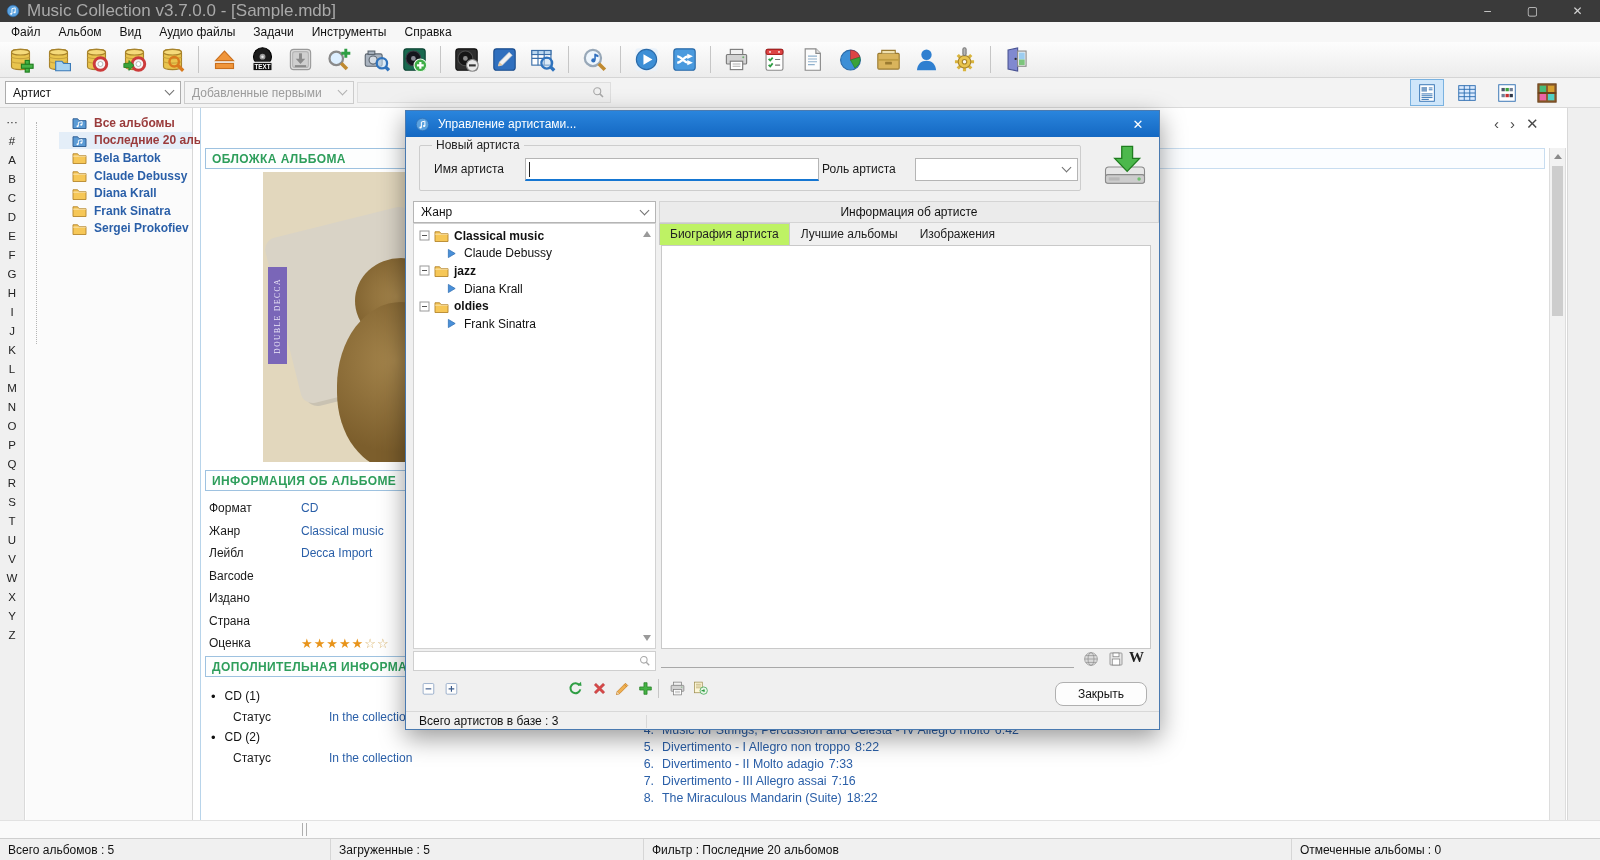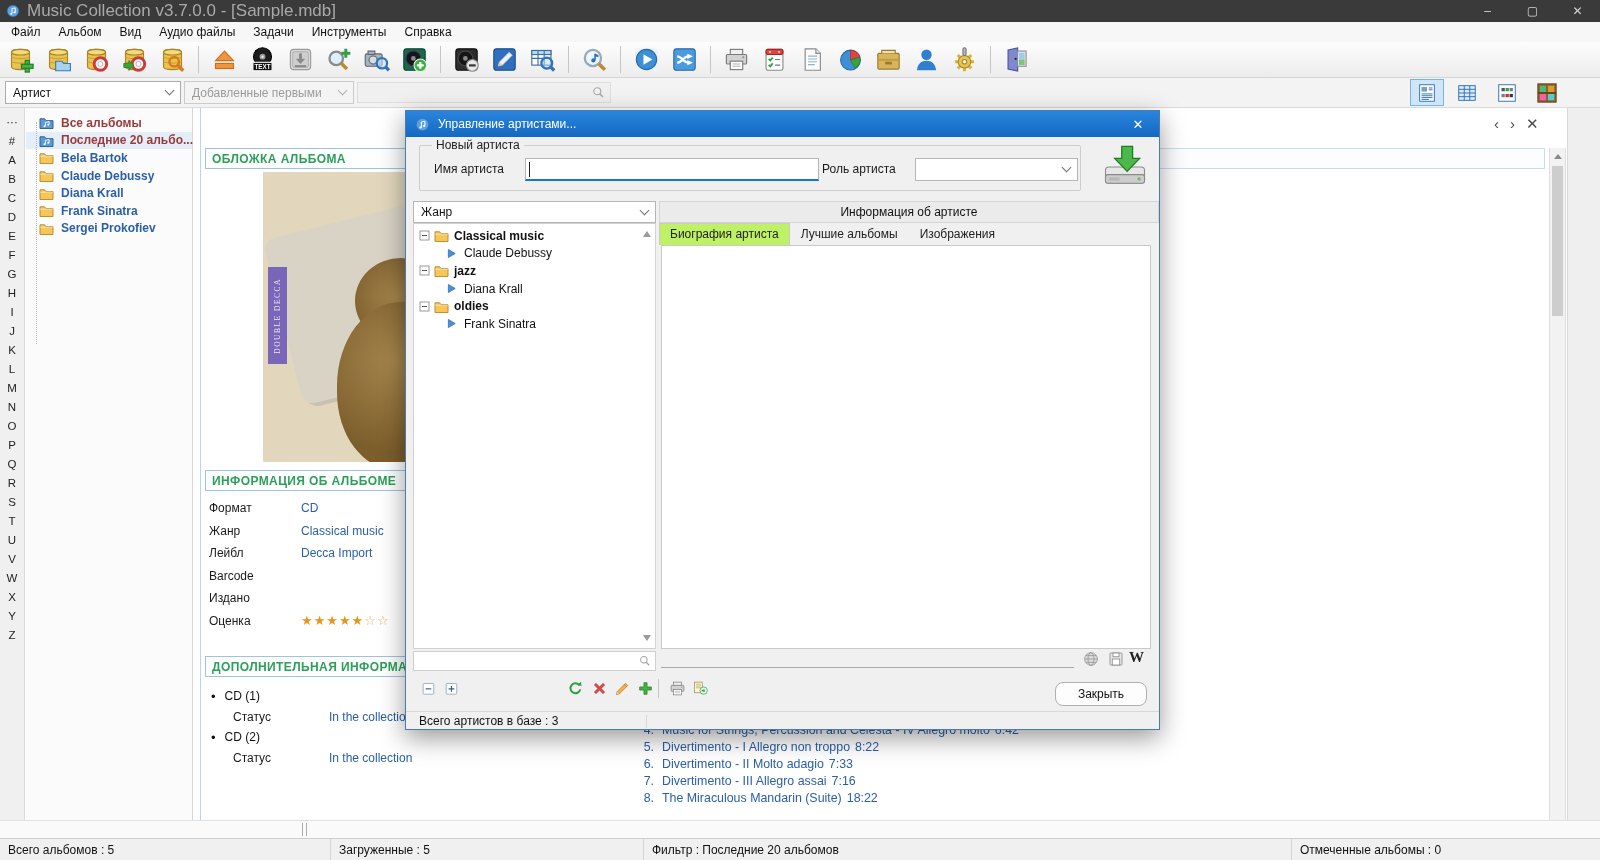--- a/index.html
+++ b/index.html
@@ -45,21 +45,21 @@
   .vb{width:34px;height:27px;display:flex;align-items:center;justify-content:center;border:1px solid transparent;}
   .vb svg{width:22px;height:22px;}
   .vb.sel{background:#cfe6fa;border-color:#7ab2e0;}
 
   
   .alpha{position:absolute;left:0;top:108px;width:25px;height:712px;background:#f0f0f0;
     border-right:1px solid #dadada;display:flex;flex-direction:column;align-items:center;padding-top:5px;}
   .al{height:19px;line-height:19px;font-size:11.5px;color:#222;width:100%;text-align:center;}
 
   .sidetree{position:absolute;left:26px;top:108px;width:167px;height:712px;background:#fbfbfb;
-    padding-top:6px;border-right:1px solid #d8d8d8;}
+    padding-top:6px;border-right:1px solid #d8d8d8;padding-left:33px;}
   .sidetree::before{content:"";position:absolute;left:10px;top:14px;height:222px;border-left:1px dotted #b5b5b5;}
   .side-row{height:17.6px;display:flex;align-items:center;padding-left:13px;white-space:nowrap;}
   .side-row .fico{width:15px;height:13px;margin-right:7px;flex:0 0 auto;}
   .side-row .lab{font-weight:bold;color:#2a5fa8;}
   .side-row.special .lab{color:#9a3b3b;}
   .side-row.sel{background:#e4eef8;}
   .side-row .fi-music{display:none;}
   .side-row.special .fi-music{display:block;}
 
   .album{position:absolute;left:200px;top:108px;width:356px;height:712px;background:#fff;
@@ -700,20 +700,24 @@
       <div class="fld">
         <span class="fl">Barcode</span>
         <span class="fv"></span>
       </div>
 
       <div class="fld">
         <span class="fl">Издано</span>
         <span class="fv"></span>
       </div>
 
+      <div class="fld">
+        <span class="fl">Страна</span>
+        <span class="fv"></span>
+      </div>
 
     <div class="fld">
       <span class="fl">Оценка</span>
       <span class="st">★★★★★<span class="e">☆☆</span></span>
     </div>
   </div>
   <div class="hdrbox" id="hdr-extra">ДОПОЛНИТЕЛЬНАЯ ИНФОРМАЦИЯ</div>
   <div class="discs">
 
       <div>

